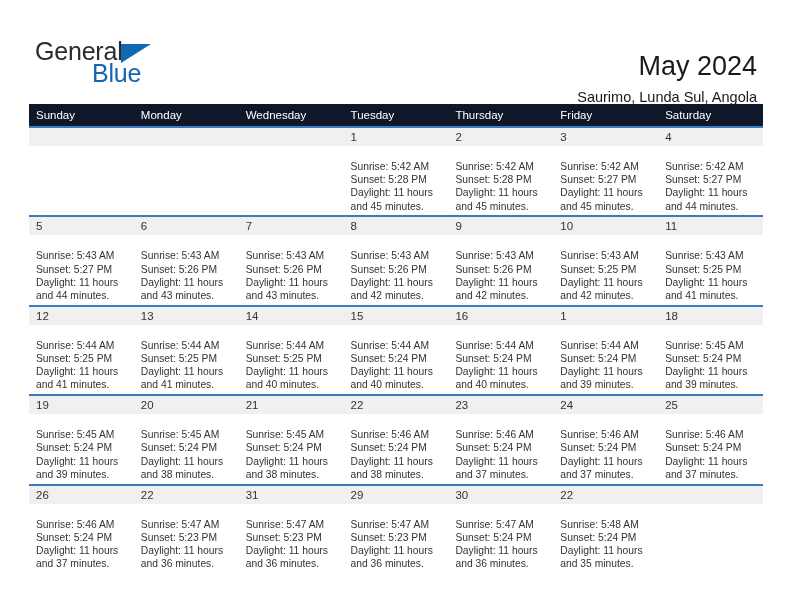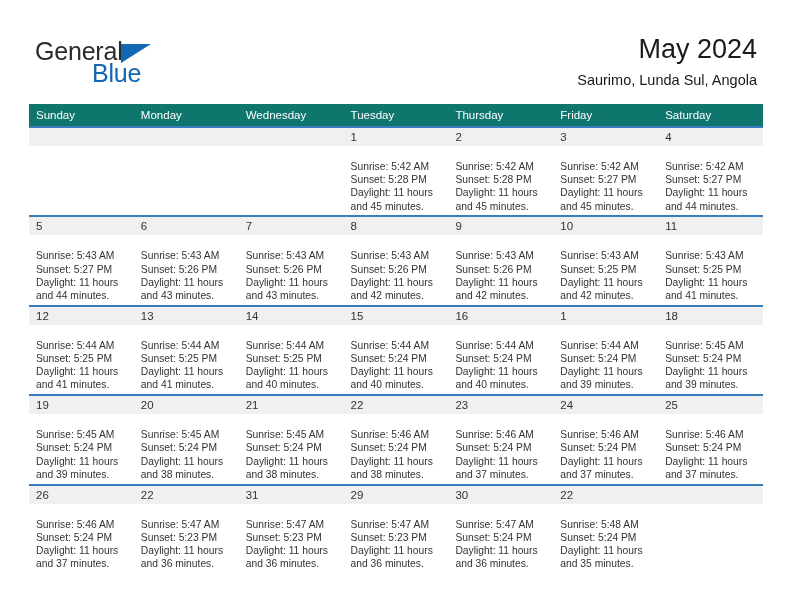--- a/index.html
+++ b/index.html
@@ -54,21 +54,21 @@
     top: 22px;
     font-size: 25px;
     color: #1267b2;
     line-height: 26px;
     letter-spacing: -0.2px;
     font-weight: 400;
   }
   .title-block {
     position: absolute;
     right: 35px;
-    top: 32px;
+    top: 49px;
     text-align: right;
   }
   .cal-title {
     font-size: 27px;
     color: #1a1a1a;
     font-weight: 400;
     line-height: 34px;
     white-space: nowrap;
   }
   .cal-subtitle {
@@ -84,21 +84,21 @@
   
   .calendar {
     position: absolute;
     left: 29px;
     top: 104px;
     width: 734px;
   }
   .weekday-row {
     display: flex;
     width: 100%;
-    background: #0f766e;
+    background: #0f172a;
     height: 22px;
   }
   .weekday {
     flex: 1 1 0;
     font-size: 11.5px;
     color: #ffffff;
     line-height: 22px;
     padding-left: 7px;
     white-space: nowrap;
     overflow: hidden;

